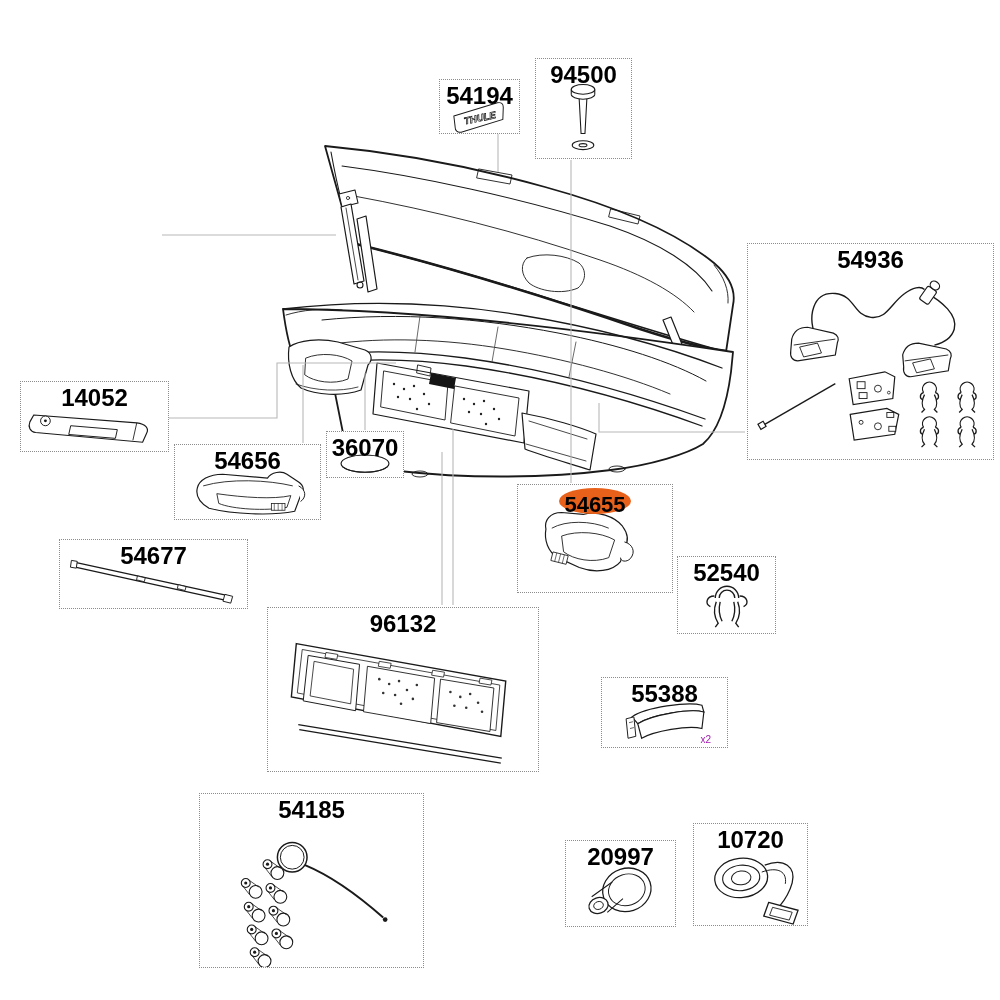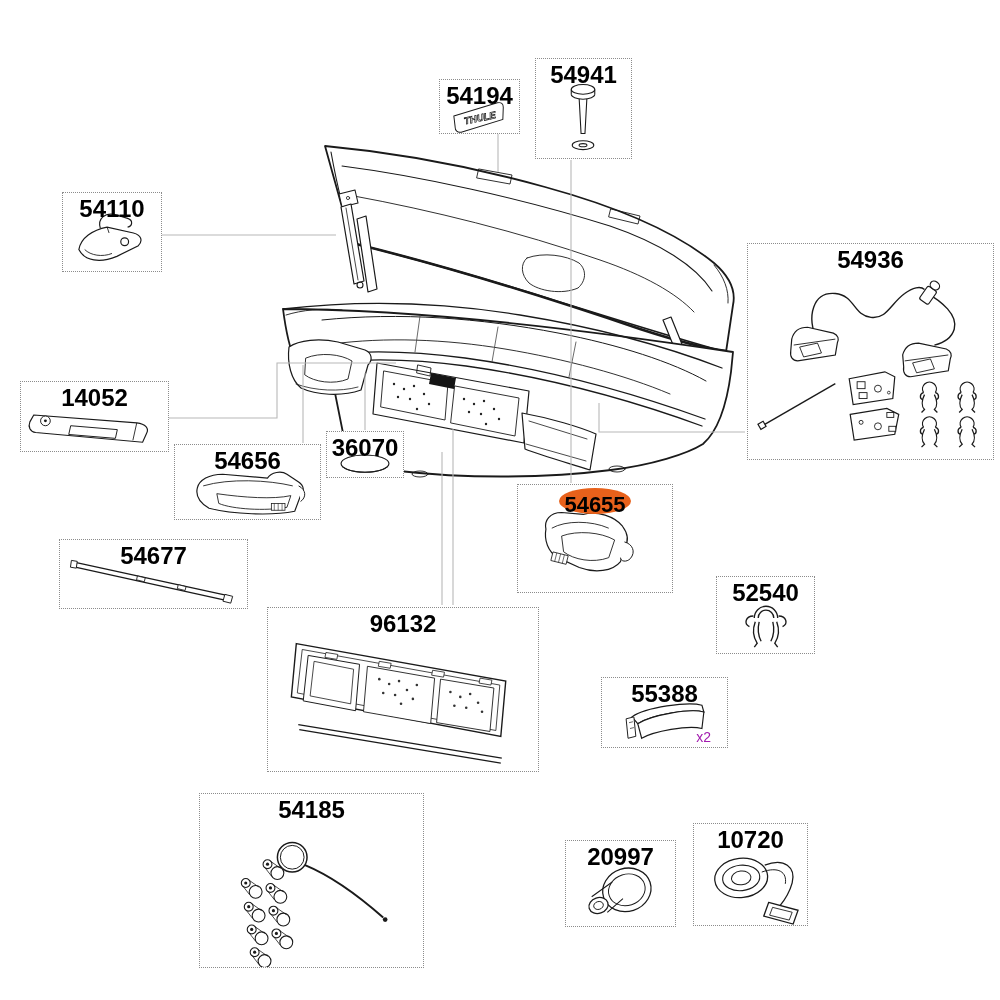--- a/index.html
+++ b/index.html
@@ -3,21 +3,21 @@
 <meta charset="utf-8">
 <style>
   html,body{margin:0;padding:0;background:#fff;}
   .canvas{position:relative;width:1000px;height:1000px;background:#fff;overflow:hidden;
           font-family:"Liberation Sans",sans-serif;}
   .art{position:absolute;left:0;top:0;z-index:1;}
   .part-box{position:absolute;border:1px dotted #8c8c8c;background:#fff;box-sizing:border-box;z-index:2;}
   .part-icon{position:absolute;left:0;top:0;width:100%;height:100%;z-index:1;}
   .part-num{position:relative;z-index:2;font-weight:700;font-size:24px;line-height:1.05;
             text-align:center;color:#000;padding-top:3px;letter-spacing:0;}
-  .qty-note{position:absolute;right:16px;bottom:2px;z-index:2;color:#a21caf;font-size:14px;}
+  .qty-note{position:absolute;right:16px;bottom:2px;z-index:2;color:#a21caf;font-size:10px;}
   .hl-ellipse{position:absolute;left:50%;top:3px;transform:translateX(-50%);width:72px;height:26px;
               background:var(--hl,#e8611b);border-radius:50%;display:flex;align-items:center;
               justify-content:center;z-index:3;}
   .hl-ellipse .part-num{padding-top:8px;font-size:22px;}
   svg{display:block;}
 </style>
 </head>
 <body>
 
 <div class="canvas">
@@ -117,35 +117,23 @@
     <svg class="part-icon" viewBox="0 0 97 101">
       <g stroke="#1a1a1a" fill="#fff" stroke-width="1.1">
         <path d="M44,39 L52,39 L50,76 L46,76 Z"></path>
         <path d="M36,31 L36,36 M60,31 L60,36"></path>
         <path d="M36,36 A12,5 0 0 0 60,36"></path>
         <ellipse cx="48" cy="31" rx="12" ry="5"></ellipse>
         <ellipse cx="48" cy="88" rx="11" ry="4.5"></ellipse>
         <ellipse cx="48" cy="88" rx="4" ry="1.6"></ellipse>
       </g>
     </svg>
-    <div class="part-num">54941</div>
-  </div>
-
-  <div class="part-box" style="left:62px;top:192px;width:100px;height:80px;">
-    <svg class="part-icon" viewBox="0 0 100 80">
-      <g stroke="#1a1a1a" fill="#fff" stroke-width="1.2">
-        <path d="M38,36 C35,26 43,20 53,22 L66,26 C72,28 71,34 66,35"></path>
-        <path d="M16,58 C18,46 30,38 45,35 L72,41 C80,43 82,49 77,54 L55,65 C38,72 22,70 16,58 Z"></path>
-        <path d="M22,58 C28,64 40,66 50,62" stroke-width="0.9"></path>
-        <path d="M45,35 L47,41" stroke-width="0.9"></path>
-        <circle cx="63" cy="50" r="4"></circle>
-      </g>
-    </svg>
-    <div class="part-num">54110</div>
-  </div>
+    <div class="part-num">94500</div>
+  </div>
+
 
   <div class="part-box" style="left:747px;top:243px;width:247px;height:217px;">
     <svg class="part-icon" viewBox="0 0 247 217">
       <defs>
         <g id="clip936" stroke="#1a1a1a" fill="none" stroke-width="1.3">
           <path d="M-6,0 A7,7 0 1 1 6,0"></path>
           <path d="M-5,2 C-8,8 -8,14 -5,17 L-8,20"></path>
           <path d="M5,2 C8,8 8,14 5,17 L8,20"></path>
           <path d="M-6,0 C-10,1 -10,6 -7,7 M6,0 C10,1 10,6 7,7"></path>
         </g>
@@ -236,21 +224,21 @@
           <rect x="34" y="70" width="16" height="9" stroke-width="0.8"></rect>
           <path d="M38,70 L38,79 M42,70 L42,79 M46,70 L46,79" stroke-width="0.6"></path>
         </g>
       </g>
     </svg>
     <div class="hl-ellipse">
       <div class="part-num">54655</div>
     </div>
   </div>
 
-  <div class="part-box" style="left:716px;top:556px;width:99px;height:78px;margin-top:20px;">
+  <div class="part-box" style="left:677px;top:556px;width:99px;height:78px;">
     <svg class="part-icon" viewBox="0 0 99 78">
       <g stroke="#1a1a1a" fill="none" stroke-width="1.4">
         <path d="M38,42 A12,12 0 1 1 62,42"></path>
         <path d="M42,42 A8,8 0 1 1 58,42"></path>
         <path d="M39,46 C36,54 37,62 41,68 L38,72"></path>
         <path d="M43,46 C41,54 42,60 45,66"></path>
         <path d="M61,46 C64,54 63,62 59,68 L62,72"></path>
         <path d="M57,46 C59,54 58,60 55,66"></path>
         <path d="M37,40 C29,40 27,48 33,51"></path>
         <path d="M63,40 C71,40 73,48 67,51"></path>

